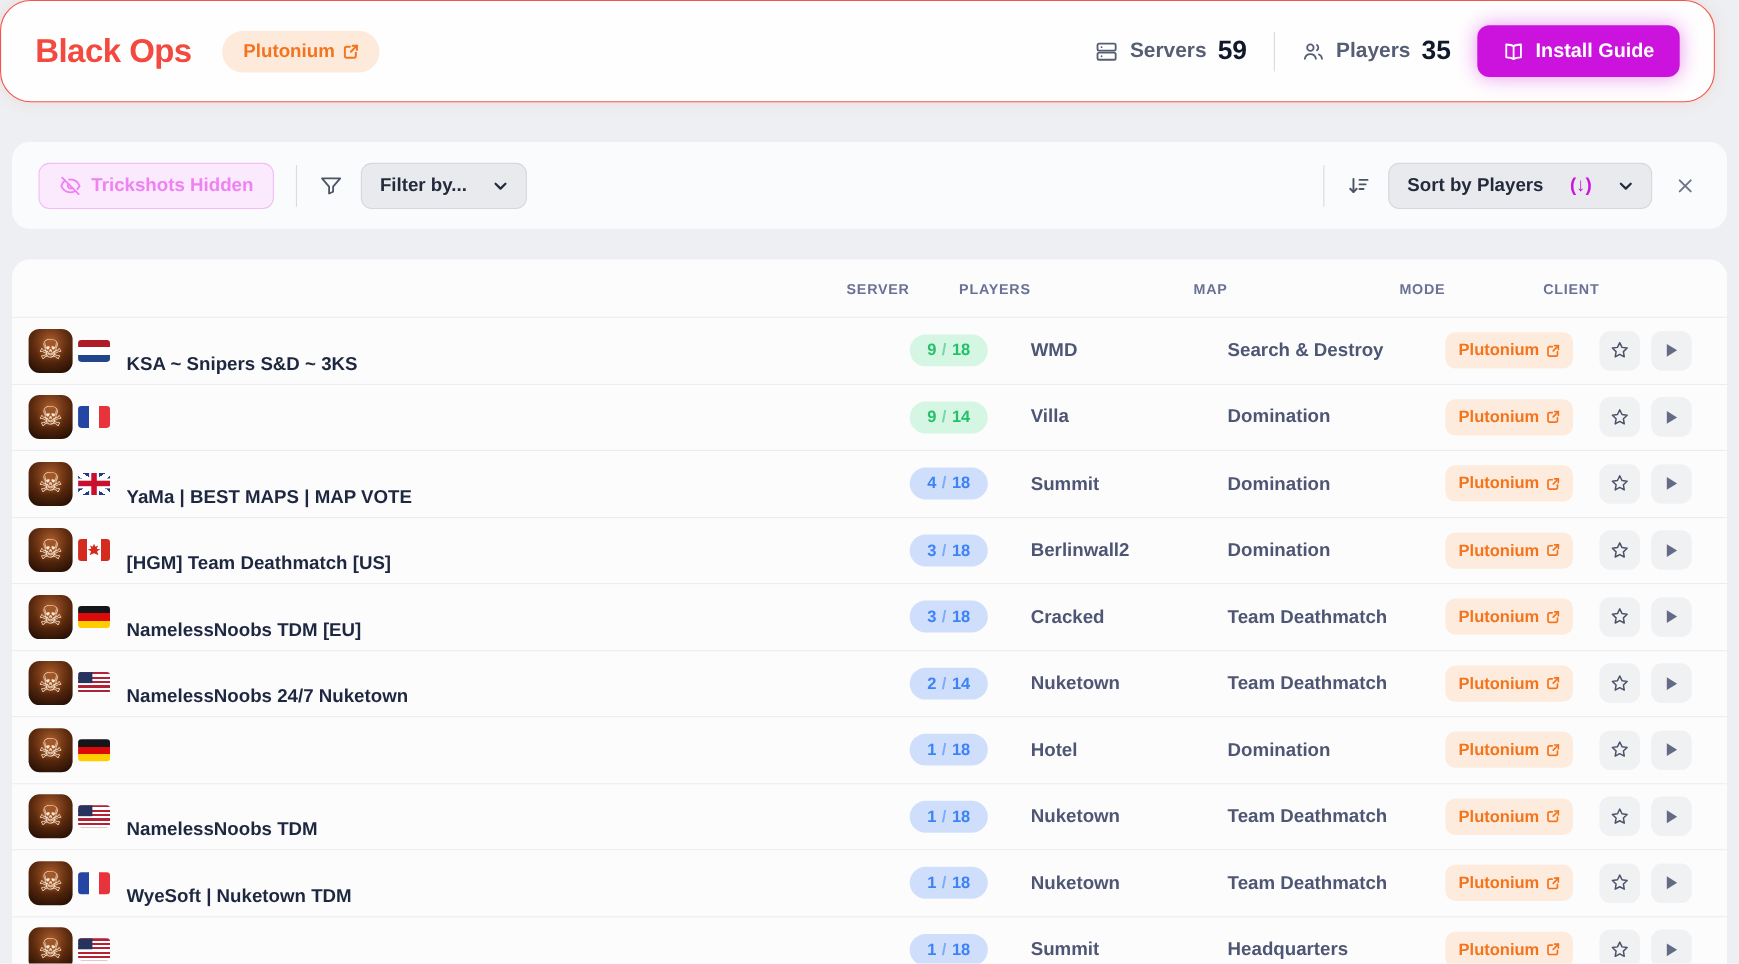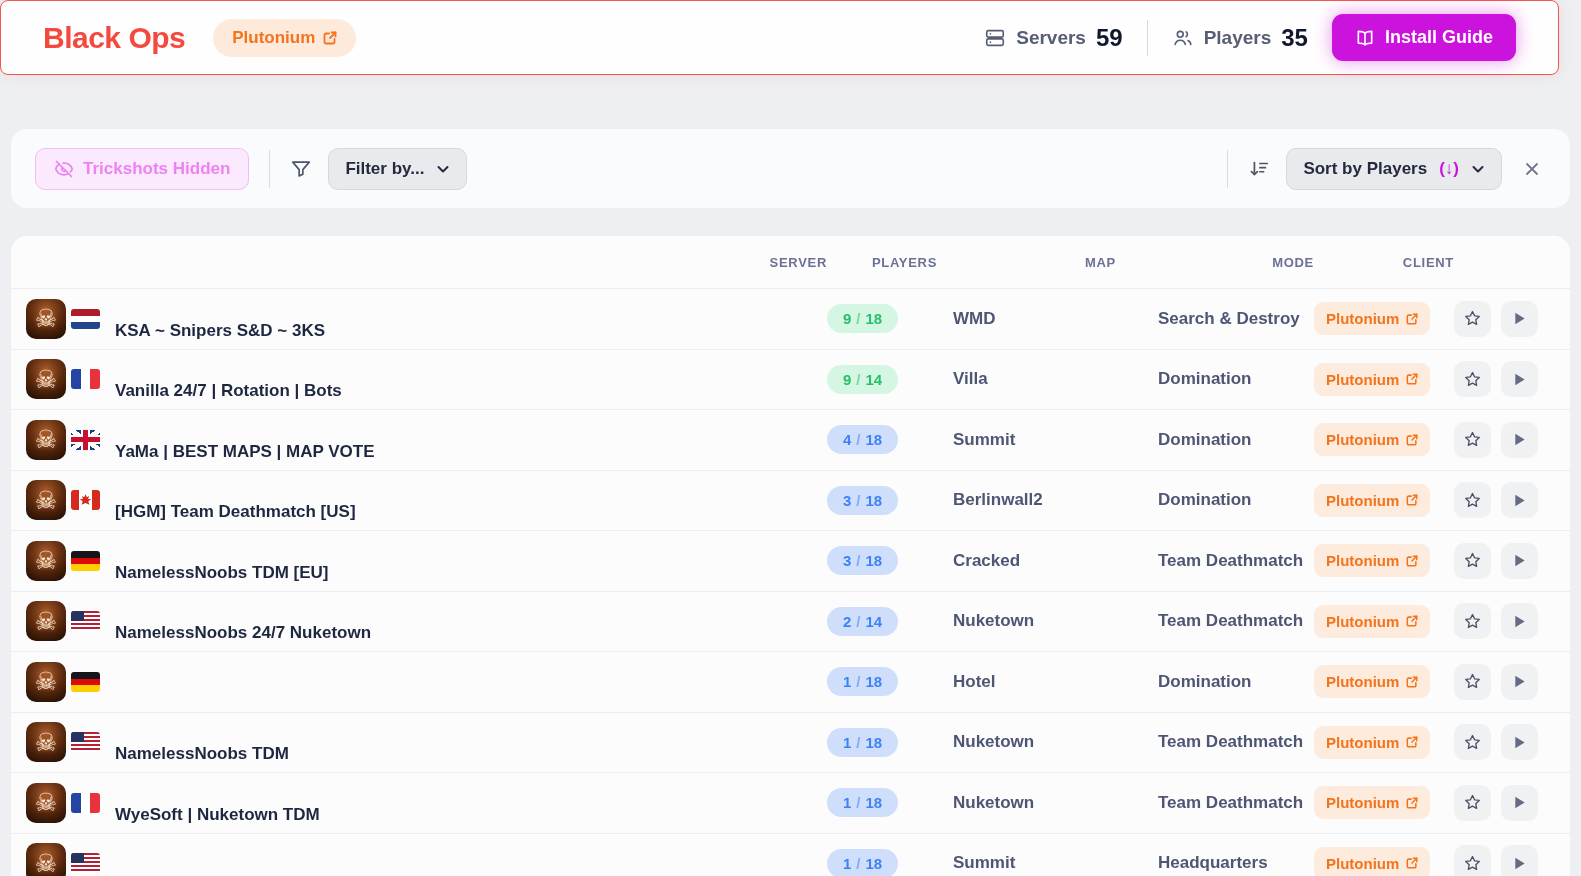--- a/index.html
+++ b/index.html
@@ -7,23 +7,23 @@
   body {
     background:#edeff2;
     font-family:"Liberation Sans", sans-serif;
     position:relative;
     color:#1e2740;
   }
   .card { position:absolute; background:#fcfcfd; border-radius:16px; }
 
   
   .header-card {
-    left:11px; top:11px; width:1559px; height:75px;
-    background:#fffefe; border:1.5px solid #f2574d; border-radius:8px;
-    display:flex; align-items:center; padding:0 42px;
+    left:11px; top:11px; width:1559px; height:93px;
+    background:#fffefe; border:1.5px solid #f2574d; border-radius:28px;
+    display:flex; align-items:center; padding:0 31px;
     box-shadow:0 0 14px rgba(242,87,77,.12);
   }
   .app-title { font-size:30px; font-weight:800; color:#f3493f; letter-spacing:-.5px; }
   .title-badge {
     margin-left:28px; display:inline-flex; align-items:center; gap:8px;
     background:#fdeadb; color:#f4731d; font-weight:700; font-size:17px;
     padding:9px 19px; border-radius:999px; cursor:pointer;
   }
   .hdr-right { margin-left:auto; display:flex; align-items:center; gap:24px; }
   .stat { display:flex; align-items:center; gap:10px; }
@@ -44,21 +44,21 @@
     background:#fafbfc; display:flex; align-items:center; padding:0 24px; gap:16px;
   }
   .trickshots-btn {
     display:flex; align-items:center; gap:9px;
     background:#fbe9fd; border:1.5px solid #f3bdf6; border-radius:10px;
     color:#ee82f2; font-family:inherit; font-weight:700; font-size:17px;
     padding:10px 18px; cursor:pointer;
   }
   .fdiv { width:1px; height:38px; background:#d9dbe1; margin:0 4px; }
   .gray-btn {
-    display:flex; align-items:center; gap:12px;
+    display:flex; align-items:center; gap:24px;
     background:#e9eaee; border:1px solid #d6d8de; border-radius:10px;
     color:#232a3c; font-family:inherit; font-weight:700; font-size:17px;
     padding:10px 16px; cursor:pointer;
   }
   .sort-dir { color:#cb13dd; font-weight:800; }
   .filter-spacer { flex:1; }
   .icon-plain { display:flex; align-items:center; color:#4c5468; }
   .close-btn { background:none; border:none; cursor:pointer; display:flex; color:#6f7689; padding:4px; }
 
   
@@ -106,22 +106,22 @@
 
   .sname { grid-column:5; font-size:17px; font-weight:700; color:#1e2740; white-space:nowrap; overflow:hidden;margin-top:24px; }
   .pill {
     grid-column:6; display:inline-flex; align-items:center; justify-content:center;
     width:fit-content; min-width:71px; padding:6px 13px; border-radius:999px;
     font-size:15px; font-weight:700;
   }
   [data-fill="green"] { background:#d5f6e2; color:#25c06a; }
   [data-fill="blue"]  { background:#cfdffb; color:#3d82f6; }
   .pill .sep { margin:0 5px; opacity:.55; font-weight:600; font-style:normal; }
-  .map  { grid-column:7; font-size:17px; font-weight:700; color:#4e5674;margin-left:16px; }
-  .mode { grid-column:8; font-size:17px; font-weight:700; color:#4e5674;margin-left:42px; }
+  .map  { grid-column:7; font-size:17px; font-weight:700; color:#4e5674; }
+  .mode { grid-column:8; font-size:17px; font-weight:700; color:#4e5674; }
   .client-badge {
     grid-column:9; display:inline-flex; align-items:center; gap:7px; width:fit-content;
     background:#fdecdd; color:#f4741d; font-weight:700; font-size:15px;
     padding:8px 12px; border-radius:9px; cursor:pointer;
   }
   .iconbtn {
     width:37px; height:36px; border:none; border-radius:10px; background:#f0f1f3;
     display:flex; align-items:center; justify-content:center; cursor:pointer; color:#4b5268;
   }
   .fav-btn { grid-column:10; }
@@ -271,21 +271,20 @@
             <path d="M3.5 1.8v12.4L13.5 8z" fill="currentColor"></path>
           </svg>
     </button>
   </div>
 
   <div class="trow">
     <span class="gicon">
           <span class="skull">☠</span>
         </span>
     <span class="flag" data-flag="fr"></span>
-    <span class="sname">Vanilla 24/7 | Rotation | Bots</span>
     <span class="pill" data-fill="green">
           <b>9</b>
           <i class="sep">/</i>
           <b>14</b>
         </span>
     <span class="map">Villa</span>
     <span class="mode">Domination</span>
     <a class="client-badge">
       <span>Plutonium</span>
       <span style="display:flex">

